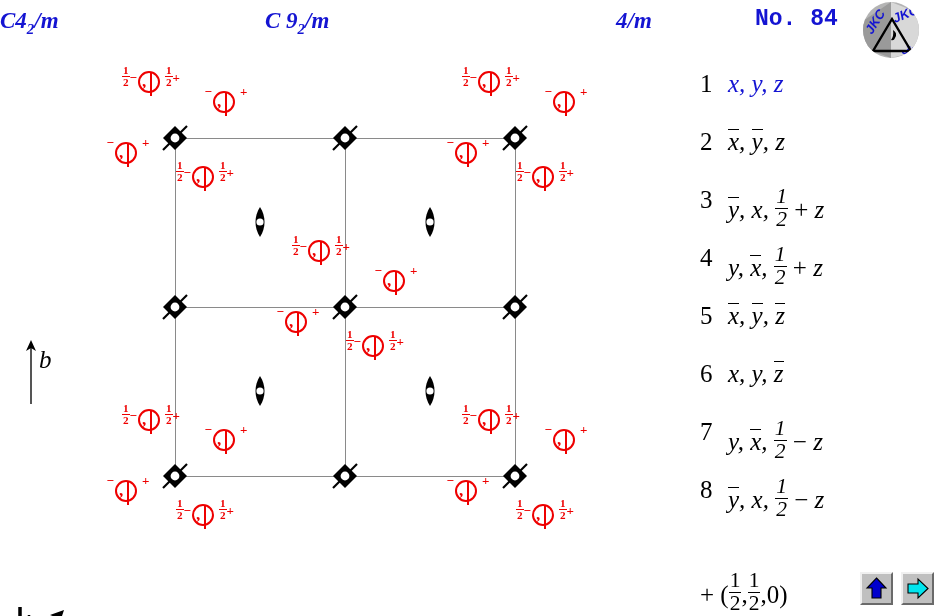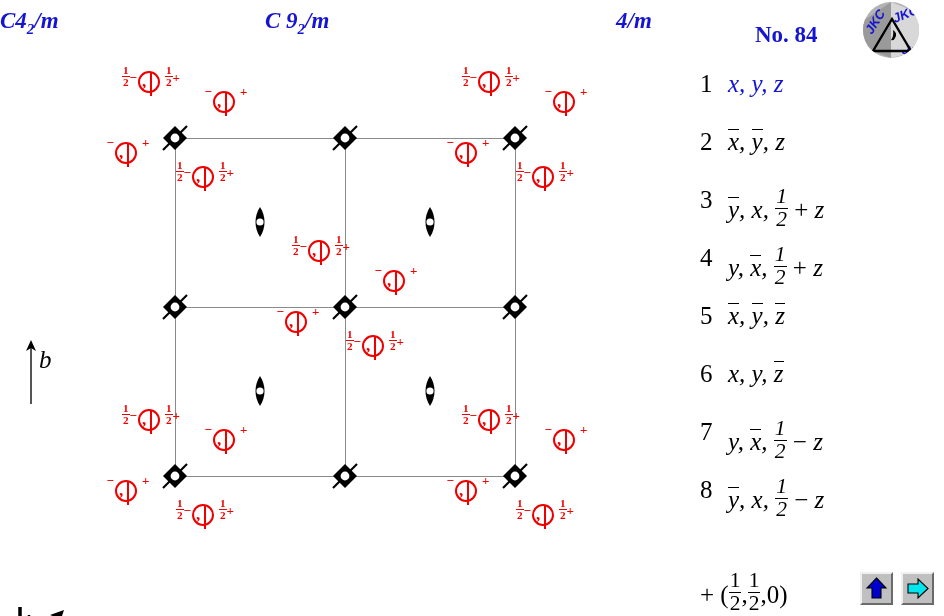--- a/index.html
+++ b/index.html
@@ -22,21 +22,21 @@
     font-style: italic;
     font-weight: bold;
     font-size: 23px;
     white-space: nowrap;
     font-family: "Liberation Serif", serif;
   }
   .hdr sub { font-size: 0.65em; font-style: italic; }
   #hdr-hm-short { left: 0;  top: 8px; }
   #hdr-hm-full  { left: 265px; top: 8px; }
   #hdr-pg       { left: 616px; top: 8px; font-style: italic; }
-  #hdr-no       { left: 755px; top: 22px; font-style: normal; }
+  #hdr-no       { left: 755px; top: 6px; font-style: normal; font-family: Liberation Mono, monospace; }
 
   
   #logo {
     position: absolute;
     left: 862px; top: 1px;
     width: 58px; height: 58px;
   }
 
   
   #diagram {

